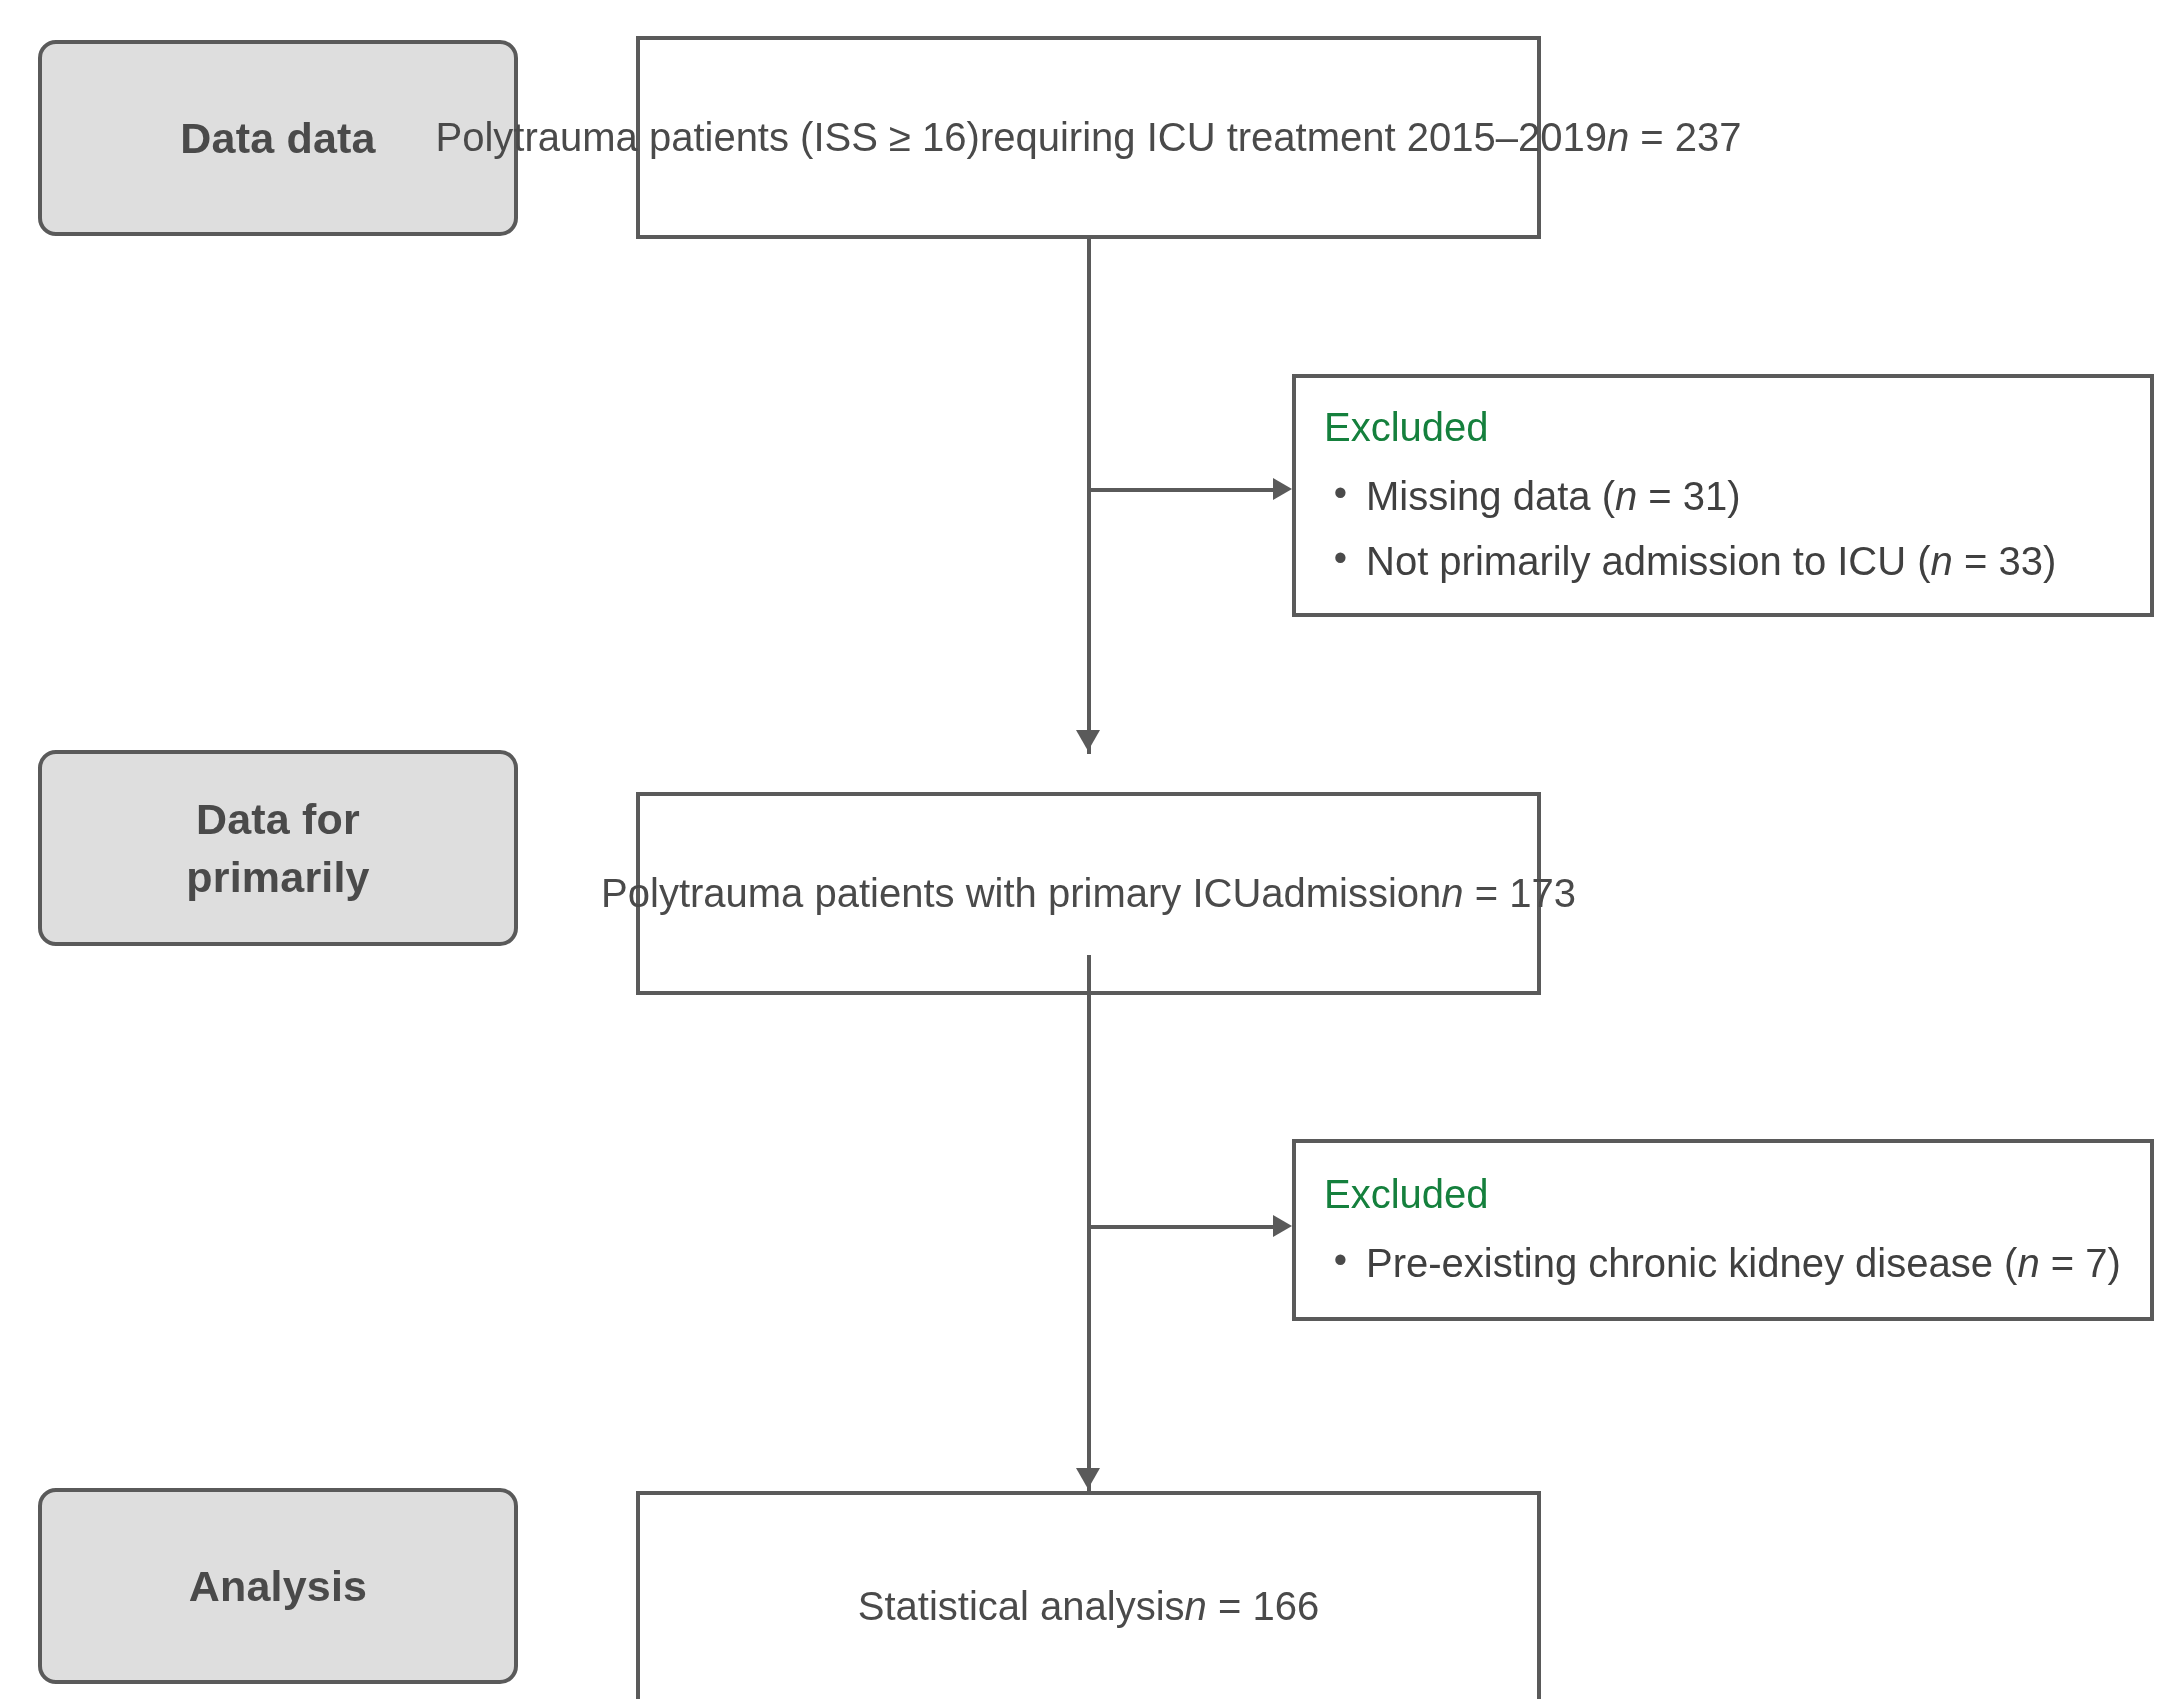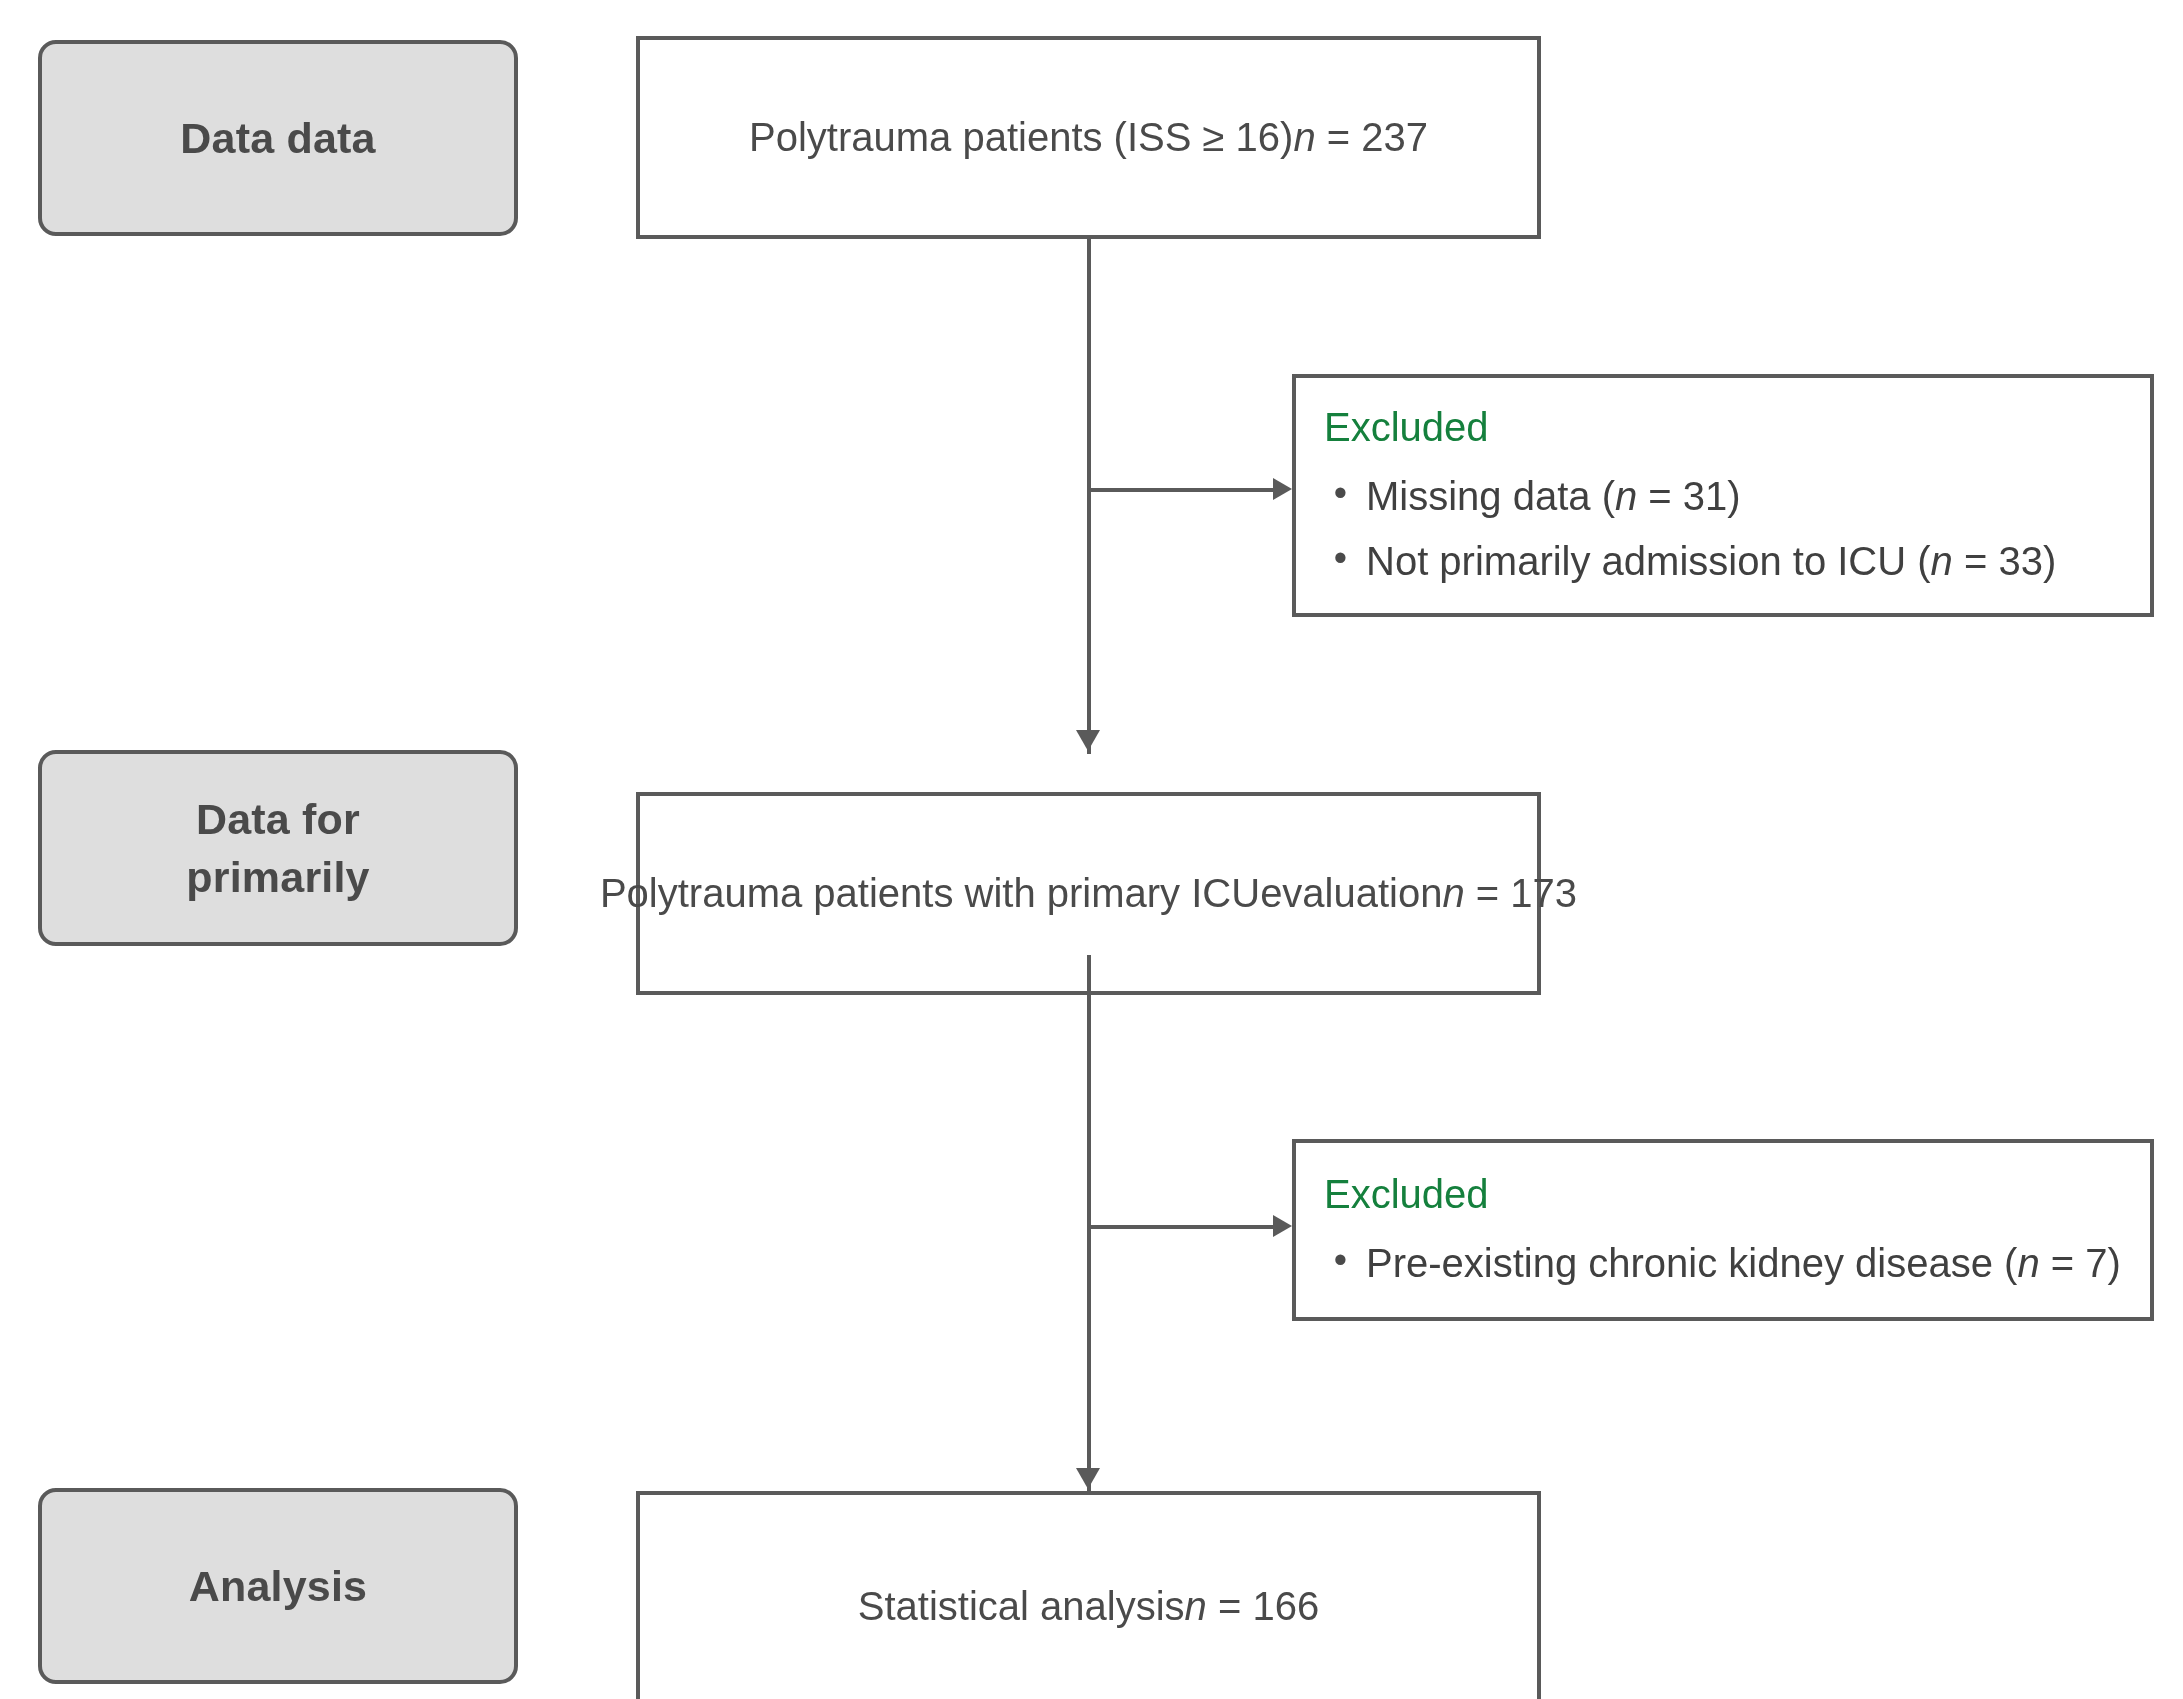--- a/index.html
+++ b/index.html
@@ -138,41 +138,42 @@
     <div class="stage-label">Data for
 primarily</div>
   </div>
 
   <div class="stage-box" style="left:38px; top:1488px; width:480px; height:196px;">
     <div class="stage-label">Analysis</div>
   </div>
 
   <div class="flow-box" style="left:636px; top:36px; width:905px; height:203px;">
     <div class="flow-line">Polytrauma patients (ISS ≥ 16)</div>
+    <div class="flow-line">requiring ICU treatment 2015–2019</div>
     <div class="flow-line">
       <em>n</em><span> = </span><span>237</span>
     </div>
   </div>
 
   <div class="excl-box" style="left:1292px; top:374px; width:862px; height:243px;">
     <div class="excl-title">Excluded</div>
     <ul class="excl-list">
       <li><span>Missing data (</span><em>n</em><span> = </span><span>31</span><span>)</span></li>
       <li><span>Not primarily admission to ICU (</span><em>n</em><span> = </span><span>33</span><span>)</span></li>
     </ul>
   </div>
 
   <div class="vline" style="left:1087px; top:239px; height:515px;"></div>
   <div class="arrow-down" style="left:1076px; top:730px;"></div>
   <div class="hline" style="left:1087px; top:488px; width:186px;"></div>
   <div class="arrow-right" style="left:1273px; top:478px;"></div>
 
   <div class="flow-box" style="left:636px; top:752px; width:905px; height:203px;margin-top:40px;">
     <div class="flow-line">Polytrauma patients with primary ICU</div>
-    <div class="flow-line">evaluation</div>
+    <div class="flow-line">admission</div>
     <div class="flow-line">
       <em>n</em><span> = </span><span>173</span>
     </div>
   </div>
 
   <div class="excl-box" style="left:1292px; top:1139px; width:862px; height:182px;">
     <div class="excl-title">Excluded</div>
     <ul class="excl-list">
       <li><span>Pre-existing chronic kidney disease (</span><em>n</em><span> = </span><span>7</span><span>)</span></li>
     </ul>

